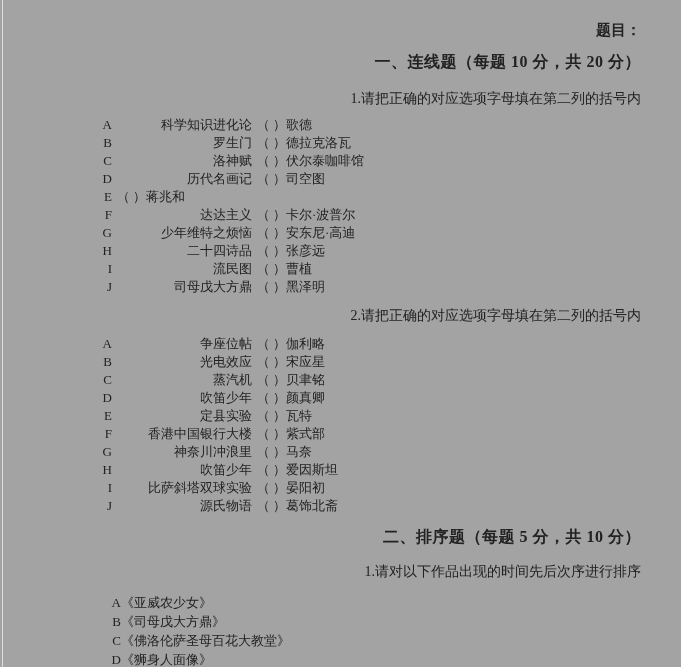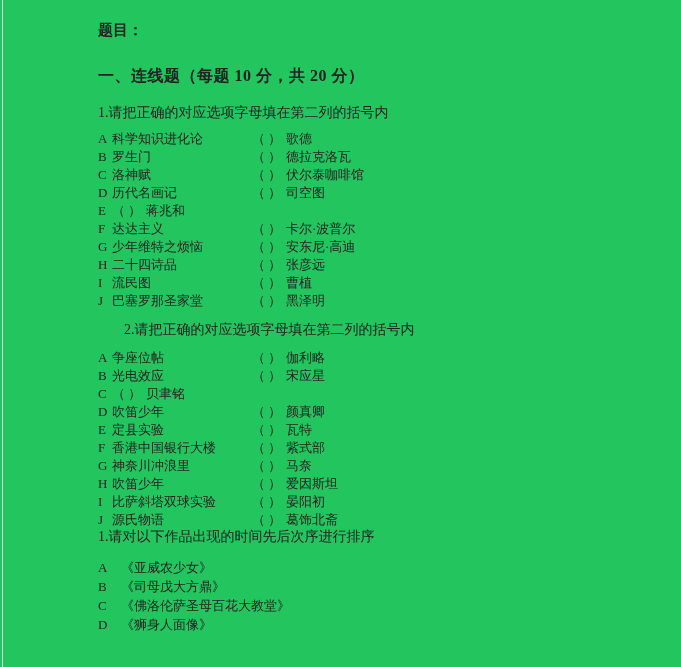--- a/index.html
+++ b/index.html
@@ -4,24 +4,25 @@
 <style>
   html, body {
     margin: 0;
     padding: 0;
     background: #ffffff;
   }
   .page {
     position: relative;
     width: 681px;
     height: 667px;
-    background: #22c55e;
+    background: #a3a3a3;
     overflow: hidden;
     color: #222222;
     font-family: "Liberation Serif", "DejaVu Serif", serif;
+    text-align: right;
   }
   .edge-line {
     position: absolute;
     left: 2px;
     top: 0;
     bottom: 0;
     width: 1px;
     background: #dedede;
   }
   .content {
@@ -32,29 +33,29 @@
     font-size: 15px;
     line-height: 16px;
     font-weight: bold;
   }
   .sec-heading {
     font-size: 16px;
     line-height: 18px;
     font-weight: bold;
     letter-spacing: 0.5px;
   }
-  .sec-heading.first { margin-top: 29px; }
+  .sec-heading.first { margin-top: 15px; }
   .sec-heading.second { margin-top: 13px; }
   .instruction {
     font-size: 14px;
     line-height: 15px;
   }
   .instr-1 { margin-top: 20px; }
   .instr-2 { margin-top: 12px; margin-left: 26px; }
-  .instr-3 { }
+  .instr-3 { margin-top: 18px; }
   .match-list { margin-top: 10px; }
   .match-list.second { margin-top: 12px; }
   .mrow {
     display: flex;
     height: 18px;
     line-height: 18px;
     font-size: 13px;
     white-space: nowrap;
   }
   .ml { width: 14px; flex: 0 0 auto; }
@@ -134,21 +135,21 @@
         <span class="ma">张彦远</span>
       </div>
       <div class="mrow">
         <span class="ml">I</span>
         <span class="mi">流民图</span>
         <span class="mb">（ ）</span>
         <span class="ma">曹植</span>
       </div>
       <div class="mrow">
         <span class="ml">J</span>
-        <span class="mi">巴塞罗那圣家堂</span>
+        <span class="mi">司母戊大方鼎</span>
         <span class="mb">（ ）</span>
         <span class="ma">黑泽明</span>
       </div>
     </div>
 
     <div class="instruction instr-2">2.请把正确的对应选项字母填在第二列的括号内</div>
 
     <div class="match-list second">
       <div class="mrow">
         <span class="ml">A</span>
@@ -157,20 +158,21 @@
         <span class="ma">伽利略</span>
       </div>
       <div class="mrow">
         <span class="ml">B</span>
         <span class="mi">光电效应</span>
         <span class="mb">（ ）</span>
         <span class="ma">宋应星</span>
       </div>
       <div class="mrow">
         <span class="ml">C</span>
+        <span class="mi">蒸汽机</span>
         <span class="mb">（ ）</span>
         <span class="ma">贝聿铭</span>
       </div>
       <div class="mrow">
         <span class="ml">D</span>
         <span class="mi">吹笛少年</span>
         <span class="mb">（ ）</span>
         <span class="ma">颜真卿</span>
       </div>
       <div class="mrow">
@@ -204,20 +206,21 @@
         <span class="ma">晏阳初</span>
       </div>
       <div class="mrow">
         <span class="ml">J</span>
         <span class="mi">源氏物语</span>
         <span class="mb">（ ）</span>
         <span class="ma">葛饰北斋</span>
       </div>
     </div>
 
+    <div class="sec-heading second">二、排序题（每题 5 分，共 10 分）</div>
 
     <div class="instruction instr-3">1.请对以下作品出现的时间先后次序进行排序</div>
 
     <div class="options">
       <div class="orow">
         <span class="ol">A</span>
         <span class="ot">《亚威农少女》</span>
       </div>
       <div class="orow">
         <span class="ol">B</span>

